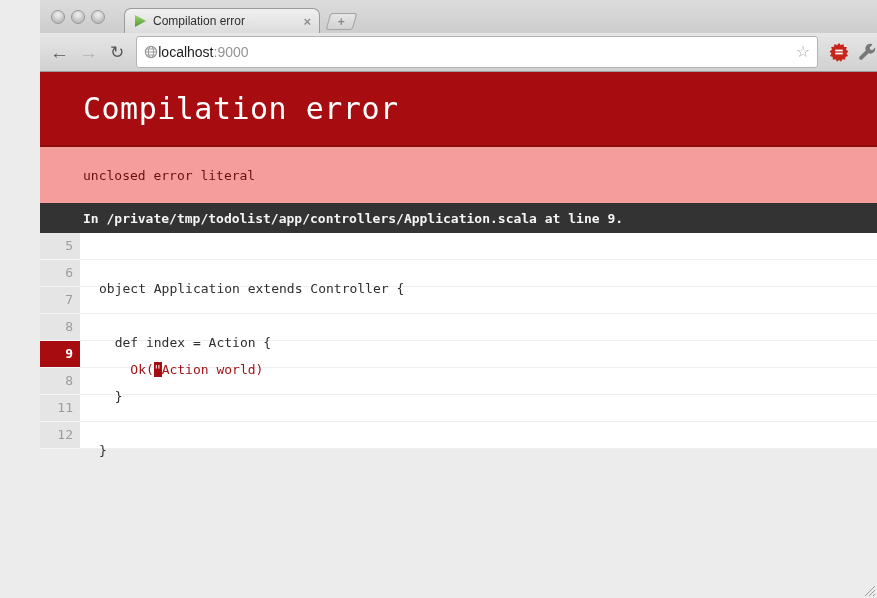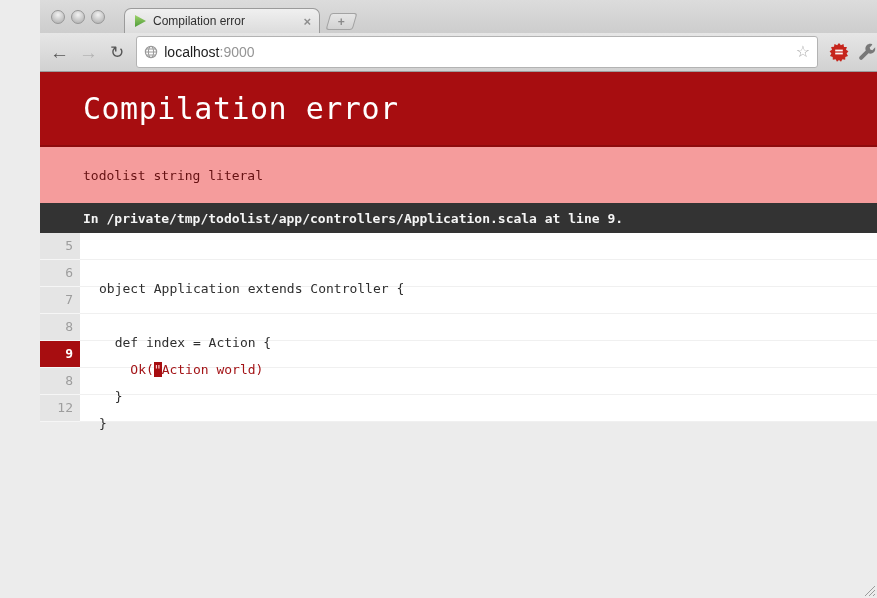--- a/index.html
+++ b/index.html
@@ -45,21 +45,21 @@
     background:linear-gradient(180deg,#e6e6e6,#d1d1d1);
     border-bottom:1px solid #9c9c9c;
     display:flex; align-items:center;
   }
   .navbtn { font-size:19px; line-height:1; margin-left:10px; color:#565656; }
   .navbtn.disabled { color:#b3b3b3; }
   .navbtn.reload { font-size:17px; margin-left:12px; }
   .omnibox {
     margin-left:12px; width:712px; height:32px;
     background:#fff; border:1px solid #b3b3b3; border-radius:3px;
-    display:flex; align-items:center; padding:0 7px; gap:6px;
+    display:flex; align-items:center; padding:0 7px; 
   }
   .url { font-size:14px; color:#1c1c1c; white-space:nowrap; }
   .url .port { color:#949494; }
   .star { margin-left:auto; color:#a9a9a9; font-size:16px; line-height:1; }
   .extbtn { margin-left:11px; display:flex; align-items:center; }
   .wrenchbtn { margin-left:9px; display:flex; align-items:center; }
 
   
   .hdr {
     height:75px; background:#a70d10; border-bottom:2px solid #8e0b0d;
@@ -156,21 +156,21 @@
         <path fill="#787878" d="M18.8 5.2c-.2-.5-.8-.6-1.2-.2l-2.5 2.5-2.2-.6-.6-2.2 2.5-2.5c.4-.4.2-1-.3-1.2-1.8-.6-3.9-.1-5.3 1.3-1.5 1.5-1.8 3.7-1 5.6l-6.4 6.4c-.8.8-.8 2.1 0 2.9.8.8 2.1.8 2.9 0l6.4-6.4c1.9.8 4.1.4 5.6-1.1 1.4-1.4 1.8-3.5 1.1-5.3z"></path>
       </svg>
     </div>
   </div>
 
   <div class="hdr">
     <h1>Compilation error</h1>
   </div>
 
   <div class="msg">
-    <span>todolist string literal</span>
+    <span>unclosed error literal</span>
   </div>
 
   <div class="loc">
     <span>In /private/tmp/todolist/app/controllers/Application.scala at line 9.</span>
   </div>
 
   <div class="code">
     <div class="row">
       <span class="ln">5</span>
       <pre class="lc"></pre>
@@ -187,20 +187,24 @@
       <span class="ln">8</span>
       <pre class="lc">  def index = Action {</pre>
     </div>
     <div class="row error">
       <span class="ln">9</span>
       <pre class="lc"><span>    Ok(</span><span class="marker">"</span><span>Action world)</span></pre>
     </div>
     <div class="row">
       <span class="ln">8</span>
       <pre class="lc">  }</pre>
+    </div>
+    <div class="row">
+      <span class="ln">11</span>
+      <pre class="lc"></pre>
     </div>
     <div class="row">
       <span class="ln">12</span>
       <pre class="lc">}</pre>
     </div>
   </div>
 
   <svg class="grip" width="13" height="13" viewBox="0 0 13 13">
     <line x1="3" y1="13" x2="13" y2="3" stroke="#9b9b9b" stroke-width="1"></line>
     <line x1="7" y1="13" x2="13" y2="7" stroke="#9b9b9b" stroke-width="1"></line>

